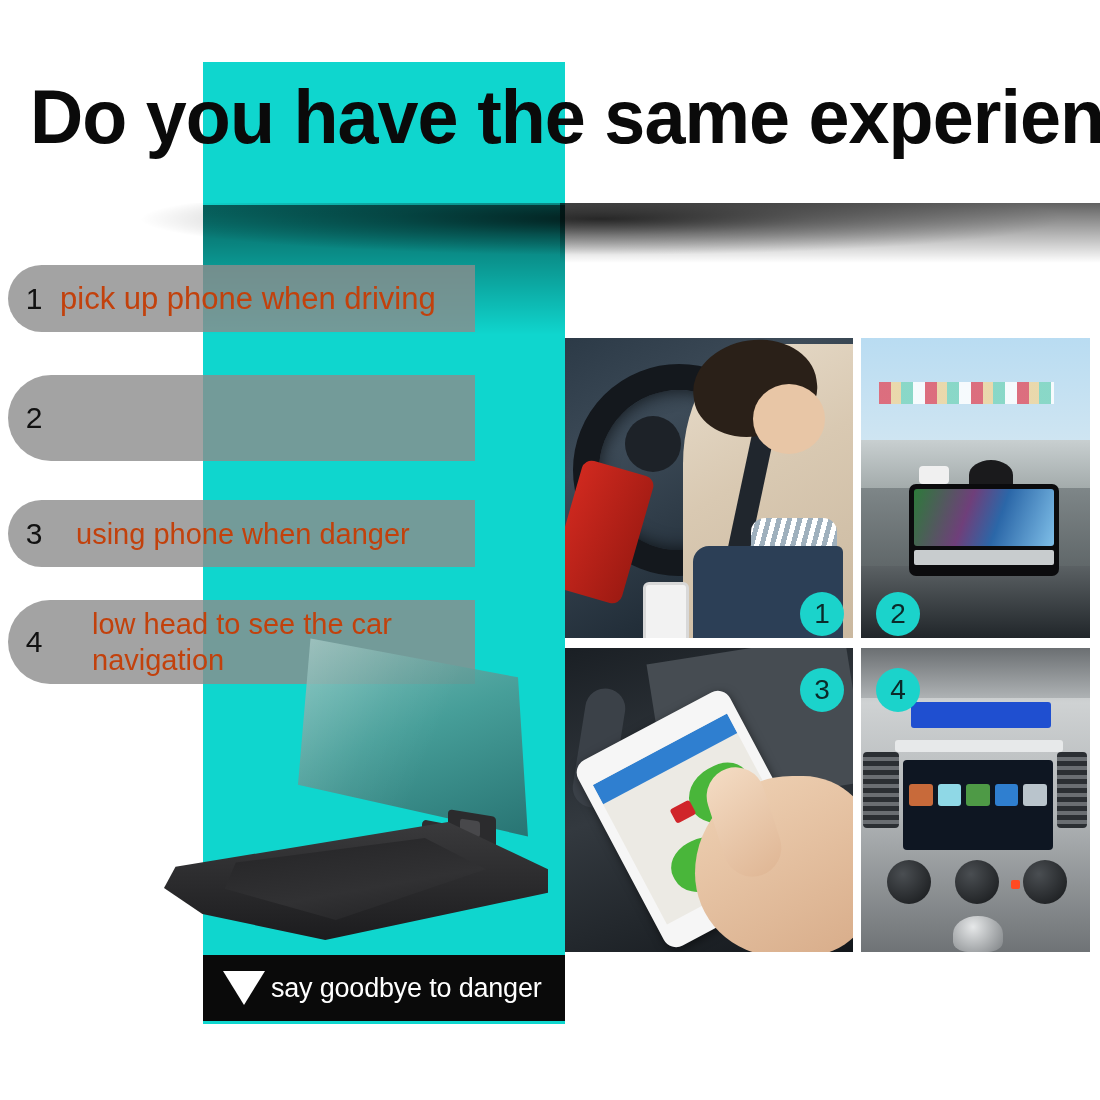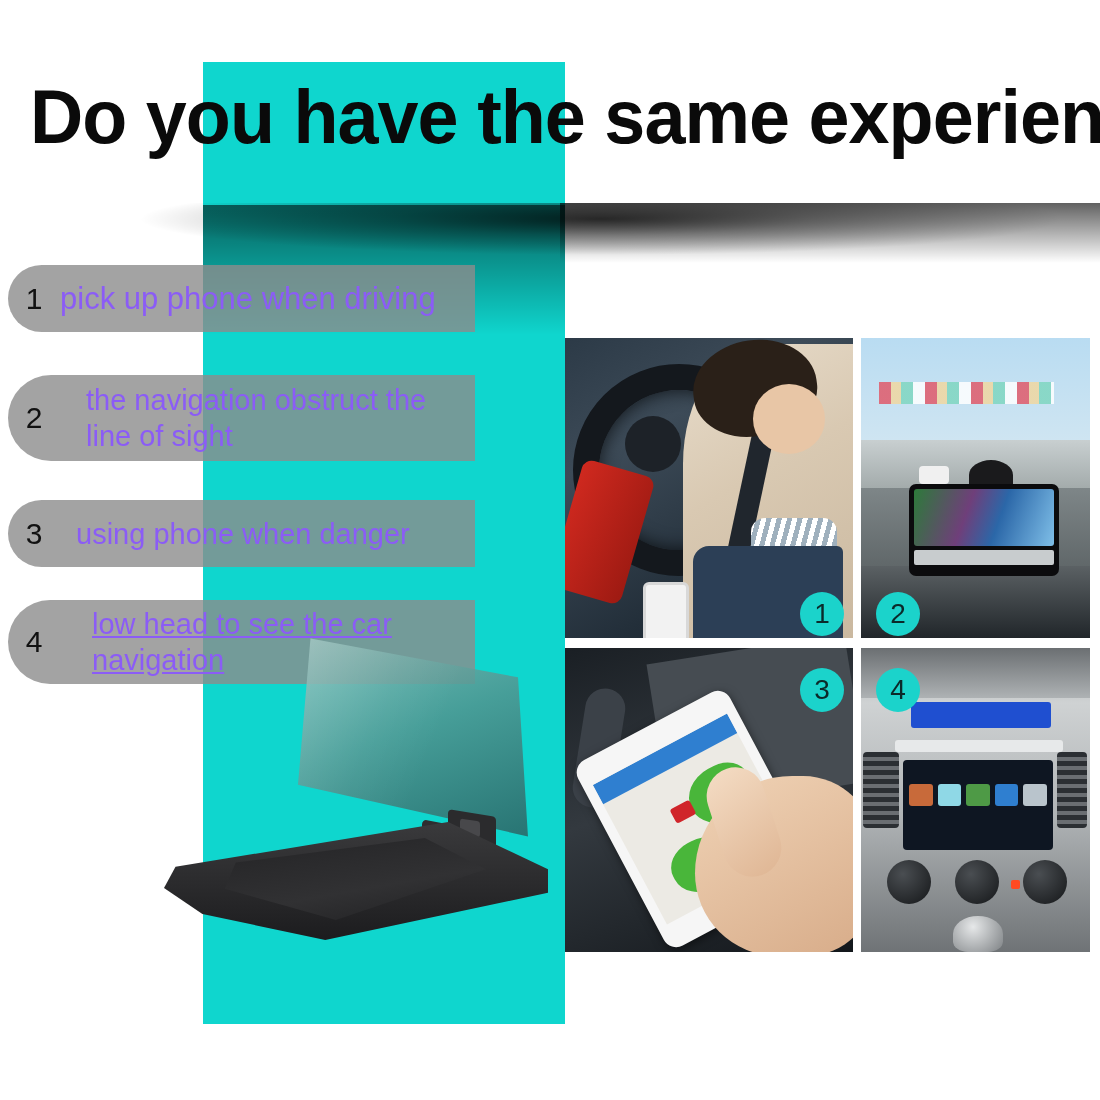--- a/index.html
+++ b/index.html
@@ -92,31 +92,31 @@
     width: 52px;
     flex: 0 0 52px;
     text-align: center;
     font-size: 30px;
     font-weight: 400;
     color: #111111;
   }
   .pill .txt {
     font-size: 29px;
     line-height: 36px;
-    color: #8b5cf6;
+    color: #c2410c;
     padding-right: 10px;
   }
   #pill-1 { top: 265px;  width: 467px; height: 67px; }
   #pill-1 .txt { font-size: 31px; }
   #pill-2 { top: 375px;  width: 467px; height: 86px; }
   #pill-2 .txt { padding-left: 26px; }
   #pill-3 { top: 500px;  width: 467px; height: 67px; }
   #pill-3 .txt { padding-left: 16px; }
   #pill-4 { top: 600px;  width: 467px; height: 84px; }
-  #pill-4 .txt { padding-left: 32px; text-decoration: underline; }
+  #pill-4 .txt { padding-left: 32px; }
 
   
   .hud {
     position: absolute;
     left: 160px;
     top: 630px;
     width: 400px;
     height: 320px;
   }
   .hud-glass {
@@ -341,41 +341,48 @@
   <div class="title">Do you have the same experience</div>
   <div class="header-shadow"></div>
   <div class="header-shadow2"></div>
 
   <div class="pill" id="pill-1">
     <span class="num">1</span>
     <span class="txt">pick up phone when driving</span>
   </div>
   <div class="pill" id="pill-2">
     <span class="num">2</span>
-    <span class="txt">the navigation obstruct the line of sight</span>
   </div>
   <div class="pill" id="pill-3">
     <span class="num">3</span>
     <span class="txt">using phone when danger</span>
   </div>
   <div class="pill" id="pill-4">
     <span class="num">4</span>
     <span class="txt">low head to see the car navigation</span>
   </div>
 
   <div class="hud">
     <div class="hud-glass"></div>
     <div class="hud-glass-hi"></div>
     <div class="hud-post"></div>
     <div class="hud-hinge"></div>
     <div class="hud-hinge2"></div>
     <div class="hud-base"></div>
     <div class="hud-tray"></div>
   </div>
 
+  <div class="banner">
+    <span class="banner-arrow">
+      <svg width="42" height="34" viewBox="0 0 42 34" aria-hidden="true">
+        <polygon points="0,0 42,0 21,34" fill="#ffffff"></polygon>
+      </svg>
+    </span>
+    <span class="banner-text">say goodbye to danger</span>
+  </div>
 
   <div class="photo-grid">
 
     <div class="photo" id="photo-1">
       <div class="ph-layer p1-cabin"></div>
       <div class="ph-layer p1-wheel"></div>
       <div class="ph-layer p1-wheel-hub"></div>
       <div class="ph-layer p1-lock"></div>
       <div class="ph-layer p1-person"></div>
       <div class="ph-layer p1-strap"></div>

